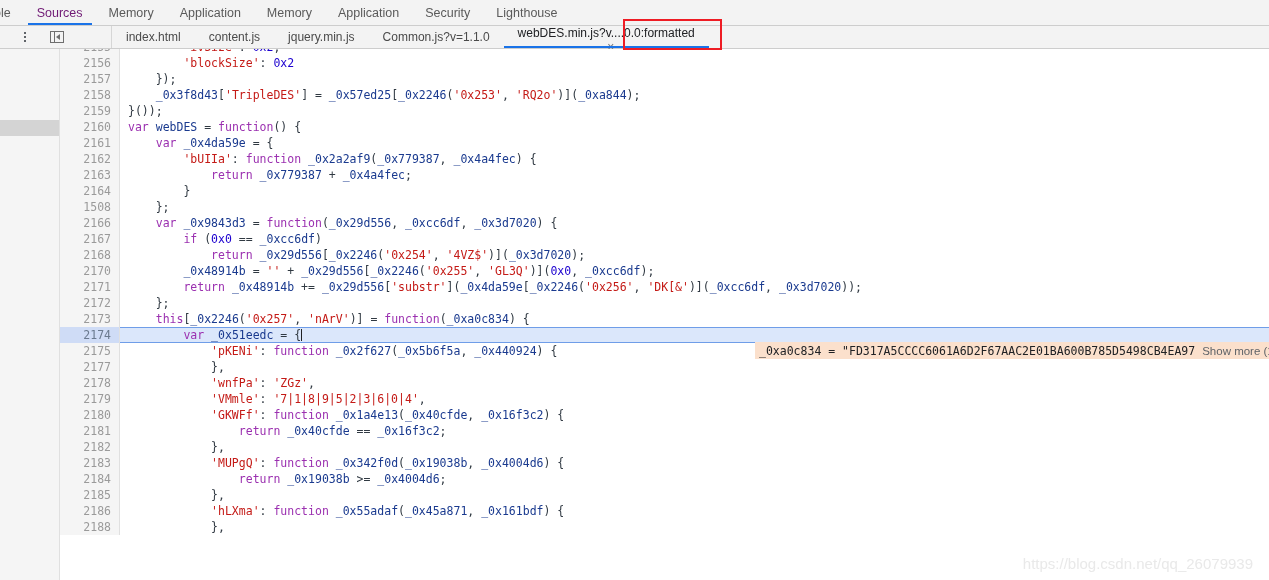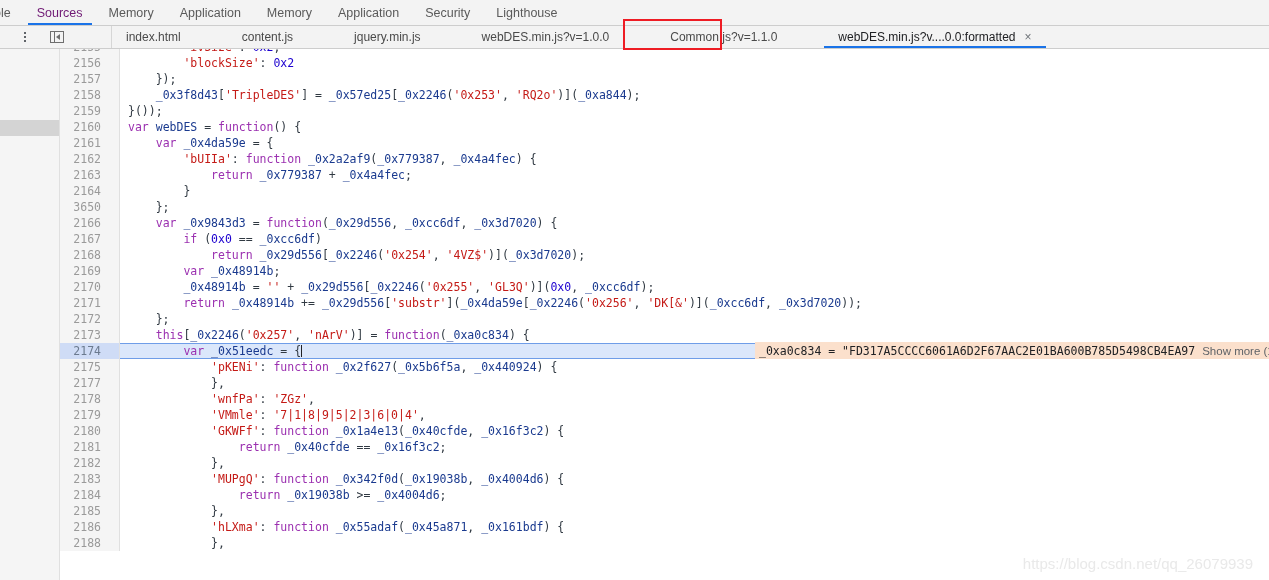--- a/index.html
+++ b/index.html
@@ -92,21 +92,21 @@
   .src-tab {
     position: relative;
     display: flex;
     align-items: center;
     padding: 0 14px;
     font-size: 12px;
     color: #4a4a4a;
     white-space: nowrap;
     cursor: default;
   }
-  .src-tab.active { color: #202124; }
+  .src-tab.active { color: #202124; flex-direction: column; }
   .src-tab.active::after {
     content: "";
     position: absolute;
     left: 0; right: 0; bottom: 0;
     height: 2px;
     background: #1a73e8;
   }
   .src-tab .close-x {
     margin-left: 9px;
     font-size: 12px;
@@ -165,21 +165,21 @@
   .code-line {
     position: relative;
     display: flex;
     height: 16px;
     white-space: pre;
   }
   .gutter {
     flex: 0 0 60px;
     width: 60px;
     text-align: right;
-    padding-right: 18px;
+    padding-right: 8px;
     color: #9a9a9a;
     background: #f5f5f5;
     border-right: 1px solid #e0e0e0;
     user-select: none;
   }
   .code-text {
     padding-left: 8px;
     color: #303942;
     flex: 1 1 auto;
     overflow: hidden;
@@ -287,32 +287,29 @@
 
 <div id="source-tabbar">
   <div id="src-left-controls">
     <div id="kebab-icon">
       <i></i>
         <i></i>
         <i></i>
     </div>
     <div id="panel-toggle-icon"></div>
   </div>
-  <div id="src-tabs-holder" style="display:flex;align-items:stretch;position:relative;gap:33px;">
+  <div id="src-tabs-holder" style="display:flex;align-items:stretch;position:relative;">
       <div class="src-tab">
         <span>index.html</span>
       </div>
       <div class="src-tab">
         <span>content.js</span>
       </div>
       <div class="src-tab">
         <span>jquery.min.js</span>
-      </div>
-      <div class="src-tab">
-        <span>webDES.min.js?v=1.0.0</span>
       </div>
       <div class="src-tab">
         <span>Common.js?v=1.1.0</span>
       </div>
       <div class="src-tab active">
         <span>webDES.min.js?v....0.0:formatted</span>
         <span class="close-x">×</span>
       </div>
     </div>
   <div id="red-highlight-box"></div>
@@ -329,25 +326,24 @@
         <div class="code-line"><div class="gutter">2155</div><div class="code-text"><span class="plain">        </span><span class="str">'ivSize'</span><span class="plain">: </span><span class="num">0x2</span><span class="plain">,</span></div></div>
         <div class="code-line"><div class="gutter">2156</div><div class="code-text"><span class="plain">        </span><span class="str">'blockSize'</span><span class="plain">: </span><span class="num">0x2</span></div></div>
         <div class="code-line"><div class="gutter">2157</div><div class="code-text"><span class="plain">    });</span></div></div>
         <div class="code-line"><div class="gutter">2158</div><div class="code-text"><span class="plain">    </span><span class="ident">_0x3f8d43</span><span class="plain">[</span><span class="str">'TripleDES'</span><span class="plain">] = </span><span class="ident">_0x57ed25</span><span class="plain">[</span><span class="ident">_0x2246</span><span class="plain">(</span><span class="str">'0x253'</span><span class="plain">, </span><span class="str">'RQ2o'</span><span class="plain">)](</span><span class="ident">_0xa844</span><span class="plain">);</span></div></div>
         <div class="code-line"><div class="gutter">2159</div><div class="code-text"><span class="plain">}());</span></div></div>
         <div class="code-line"><div class="gutter">2160</div><div class="code-text"><span class="kw">var</span><span class="plain"> </span><span class="ident">webDES</span><span class="plain"> = </span><span class="kw">function</span><span class="plain">() {</span></div></div>
         <div class="code-line"><div class="gutter">2161</div><div class="code-text"><span class="plain">    </span><span class="kw">var</span><span class="plain"> </span><span class="ident">_0x4da59e</span><span class="plain"> = {</span></div></div>
         <div class="code-line"><div class="gutter">2162</div><div class="code-text"><span class="plain">        </span><span class="str">'bUIIa'</span><span class="plain">: </span><span class="kw">function</span><span class="plain"> </span><span class="fname">_0x2a2af9</span><span class="plain">(</span><span class="ident">_0x779387</span><span class="plain">, </span><span class="ident">_0x4a4fec</span><span class="plain">) {</span></div></div>
         <div class="code-line"><div class="gutter">2163</div><div class="code-text"><span class="plain">            </span><span class="kw">return</span><span class="plain"> </span><span class="ident">_0x779387</span><span class="plain"> + </span><span class="ident">_0x4a4fec</span><span class="plain">;</span></div></div>
         <div class="code-line"><div class="gutter">2164</div><div class="code-text"><span class="plain">        }</span></div></div>
-        <div class="code-line"><div class="gutter">3650</div><div class="code-text"><span class="plain">    };</span></div></div>
+        <div class="code-line"><div class="gutter">1508</div><div class="code-text"><span class="plain">    };</span></div></div>
         <div class="code-line"><div class="gutter">2166</div><div class="code-text"><span class="plain">    </span><span class="kw">var</span><span class="plain"> </span><span class="ident">_0x9843d3</span><span class="plain"> = </span><span class="kw">function</span><span class="plain">(</span><span class="ident">_0x29d556</span><span class="plain">, </span><span class="ident">_0xcc6df</span><span class="plain">, </span><span class="ident">_0x3d7020</span><span class="plain">) {</span></div></div>
         <div class="code-line"><div class="gutter">2167</div><div class="code-text"><span class="plain">        </span><span class="kw">if</span><span class="plain"> (</span><span class="num">0x0</span><span class="plain"> == </span><span class="ident">_0xcc6df</span><span class="plain">)</span></div></div>
         <div class="code-line"><div class="gutter">2168</div><div class="code-text"><span class="plain">            </span><span class="kw">return</span><span class="plain"> </span><span class="ident">_0x29d556</span><span class="plain">[</span><span class="ident">_0x2246</span><span class="plain">(</span><span class="str">'0x254'</span><span class="plain">, </span><span class="str">'4VZ$'</span><span class="plain">)](</span><span class="ident">_0x3d7020</span><span class="plain">);</span></div></div>
-        <div class="code-line"><div class="gutter">2169</div><div class="code-text"><span class="plain">        </span><span class="kw">var</span><span class="plain"> </span><span class="ident">_0x48914b</span><span class="plain">;</span></div></div>
         <div class="code-line"><div class="gutter">2170</div><div class="code-text"><span class="plain">        </span><span class="ident">_0x48914b</span><span class="plain"> = </span><span class="str">''</span><span class="plain"> + </span><span class="ident">_0x29d556</span><span class="plain">[</span><span class="ident">_0x2246</span><span class="plain">(</span><span class="str">'0x255'</span><span class="plain">, </span><span class="str">'GL3Q'</span><span class="plain">)](</span><span class="num">0x0</span><span class="plain">, </span><span class="ident">_0xcc6df</span><span class="plain">);</span></div></div>
         <div class="code-line"><div class="gutter">2171</div><div class="code-text"><span class="plain">        </span><span class="kw">return</span><span class="plain"> </span><span class="ident">_0x48914b</span><span class="plain"> += </span><span class="ident">_0x29d556</span><span class="plain">[</span><span class="str">'substr'</span><span class="plain">](</span><span class="ident">_0x4da59e</span><span class="plain">[</span><span class="ident">_0x2246</span><span class="plain">(</span><span class="str">'0x256'</span><span class="plain">, </span><span class="str">'DK[&amp;'</span><span class="plain">)](</span><span class="ident">_0xcc6df</span><span class="plain">, </span><span class="ident">_0x3d7020</span><span class="plain">));</span></div></div>
         <div class="code-line"><div class="gutter">2172</div><div class="code-text"><span class="plain">    };</span></div></div>
         <div class="code-line"><div class="gutter">2173</div><div class="code-text"><span class="plain">    </span><span class="kw">this</span><span class="plain">[</span><span class="ident">_0x2246</span><span class="plain">(</span><span class="str">'0x257'</span><span class="plain">, </span><span class="str">'nArV'</span><span class="plain">)] = </span><span class="kw">function</span><span class="plain">(</span><span class="ident">_0xa0c834</span><span class="plain">) {</span></div></div>
         <div class="code-line current"><div class="gutter">2174</div><div class="code-text"><span class="plain">        </span><span class="kw">var</span><span class="plain"> </span><span class="ident">_0x51eedc</span><span class="plain"> = {</span><span class="caret"></span></div></div>
         <div class="code-line"><div class="gutter">2175</div><div class="code-text"><span class="plain">            </span><span class="str">'pKENi'</span><span class="plain">: </span><span class="kw">function</span><span class="plain"> </span><span class="fname">_0x2f627</span><span class="plain">(</span><span class="ident">_0x5b6f5a</span><span class="plain">, </span><span class="ident">_0x440924</span><span class="plain">) {</span></div></div>
         <div class="code-line"><div class="gutter">2177</div><div class="code-text"><span class="plain">            },</span></div></div>
         <div class="code-line"><div class="gutter">2178</div><div class="code-text"><span class="plain">            </span><span class="str">'wnfPa'</span><span class="plain">: </span><span class="str">'ZGz'</span><span class="plain">,</span></div></div>
         <div class="code-line"><div class="gutter">2179</div><div class="code-text"><span class="plain">            </span><span class="str">'VMmle'</span><span class="plain">: </span><span class="str">'7|1|8|9|5|2|3|6|0|4'</span><span class="plain">,</span></div></div>
         <div class="code-line"><div class="gutter">2180</div><div class="code-text"><span class="plain">            </span><span class="str">'GKWFf'</span><span class="plain">: </span><span class="kw">function</span><span class="plain"> </span><span class="fname">_0x1a4e13</span><span class="plain">(</span><span class="ident">_0x40cfde</span><span class="plain">, </span><span class="ident">_0x16f3c2</span><span class="plain">) {</span></div></div>

